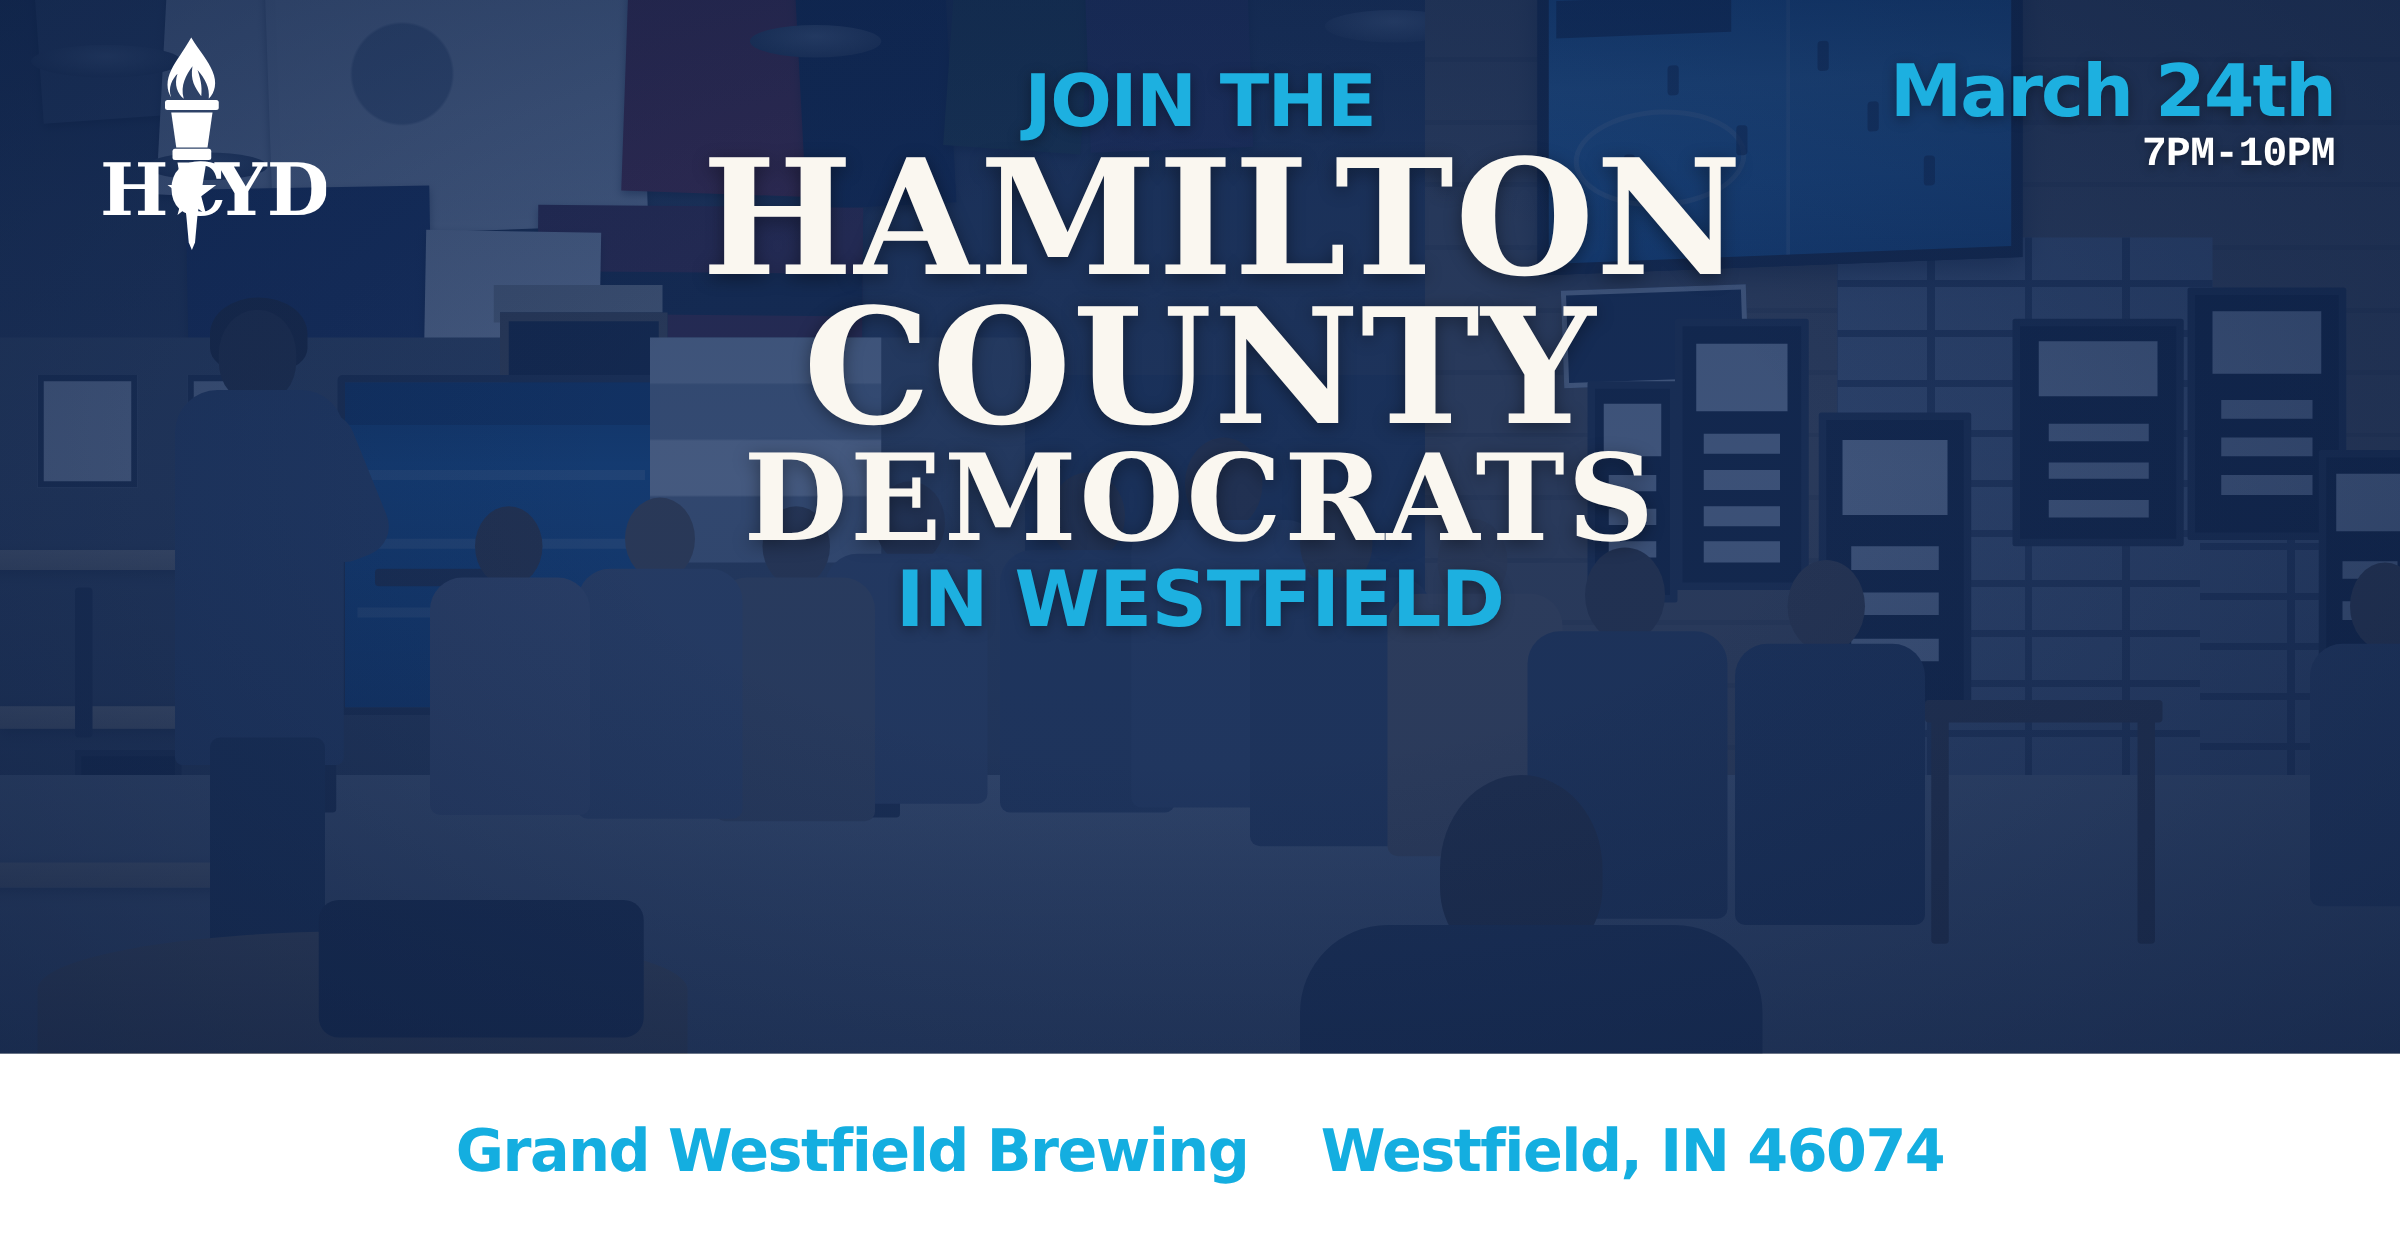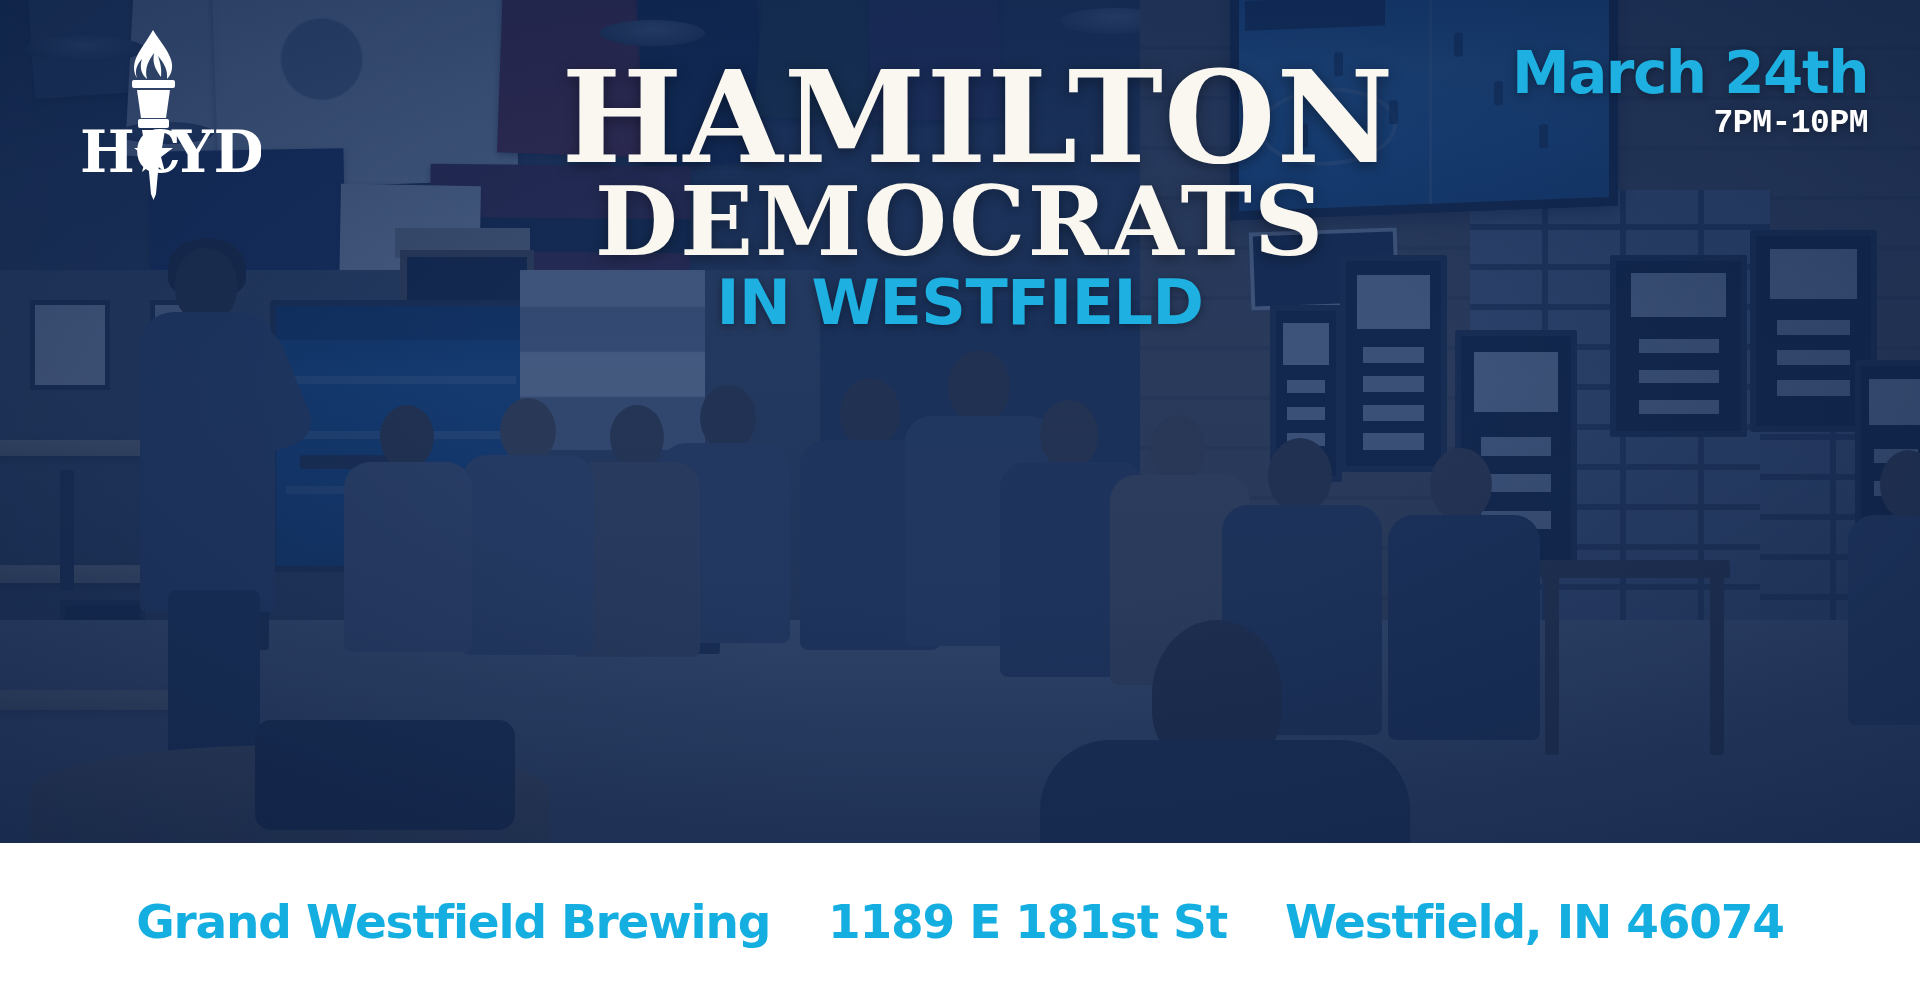--- a/index.html
+++ b/index.html
@@ -366,24 +366,25 @@
       <path fill="#ffffff" d="M107.5 112 L112 126 L127 126 L115 135 L119 150 L107.5 141 L96 150 L100 135 L88 126 L103 126 Z"></path>
     </svg>
   </div>
 
   <div class="datebox">
     <div class="date-main">March 24th</div>
     <div class="date-time">7PM-10PM</div>
   </div>
 
   <div class="headline">
+    <div class="join">JOIN THE</div>
     <div class="big l1">HAMILTON</div>
+    <div class="big l2">COUNTY</div>
     <div class="big l4">DEMOCRATS</div>
     <div class="inwest">IN WESTFIELD</div>
   </div>
 
   <div class="footer">
     <div class="f-item">Grand Westfield Brewing</div>
-    <div class="f-item">1189 E 181st St</div>
     <div class="f-item">Westfield, IN 46074</div>
   </div>
 
 </div>
 
 </body></html>

